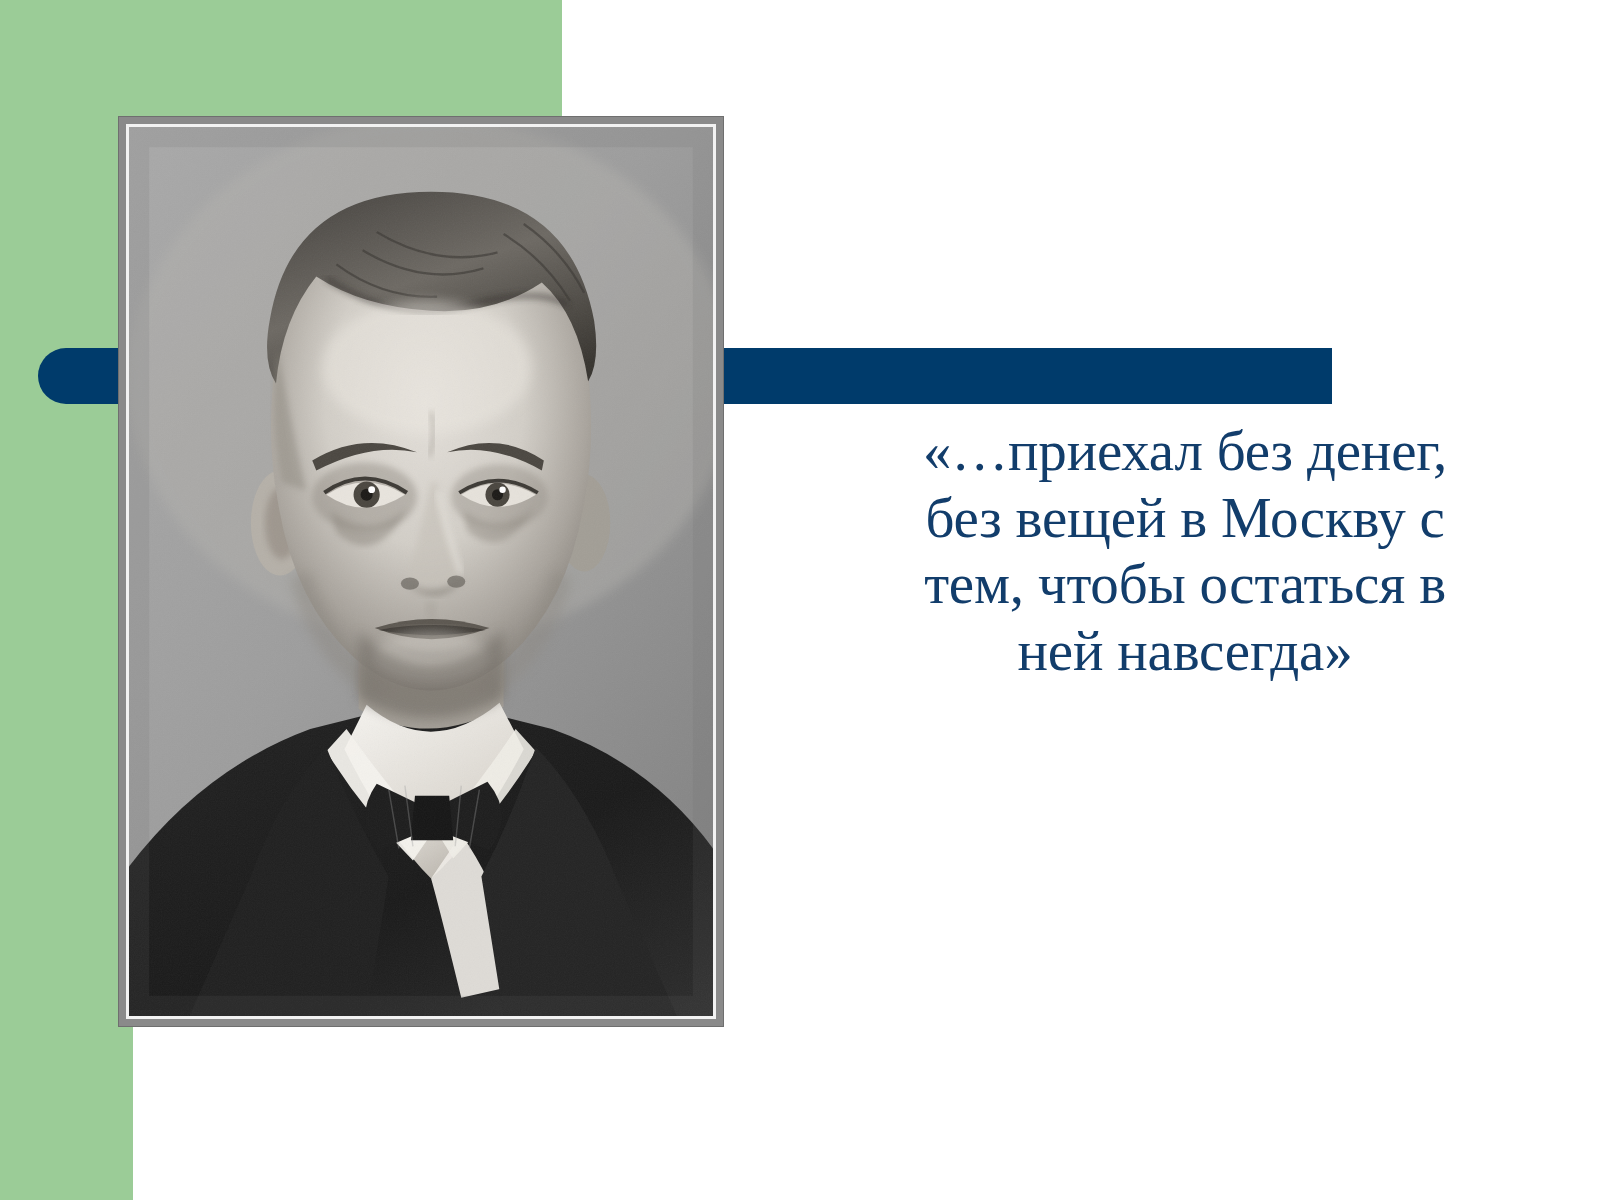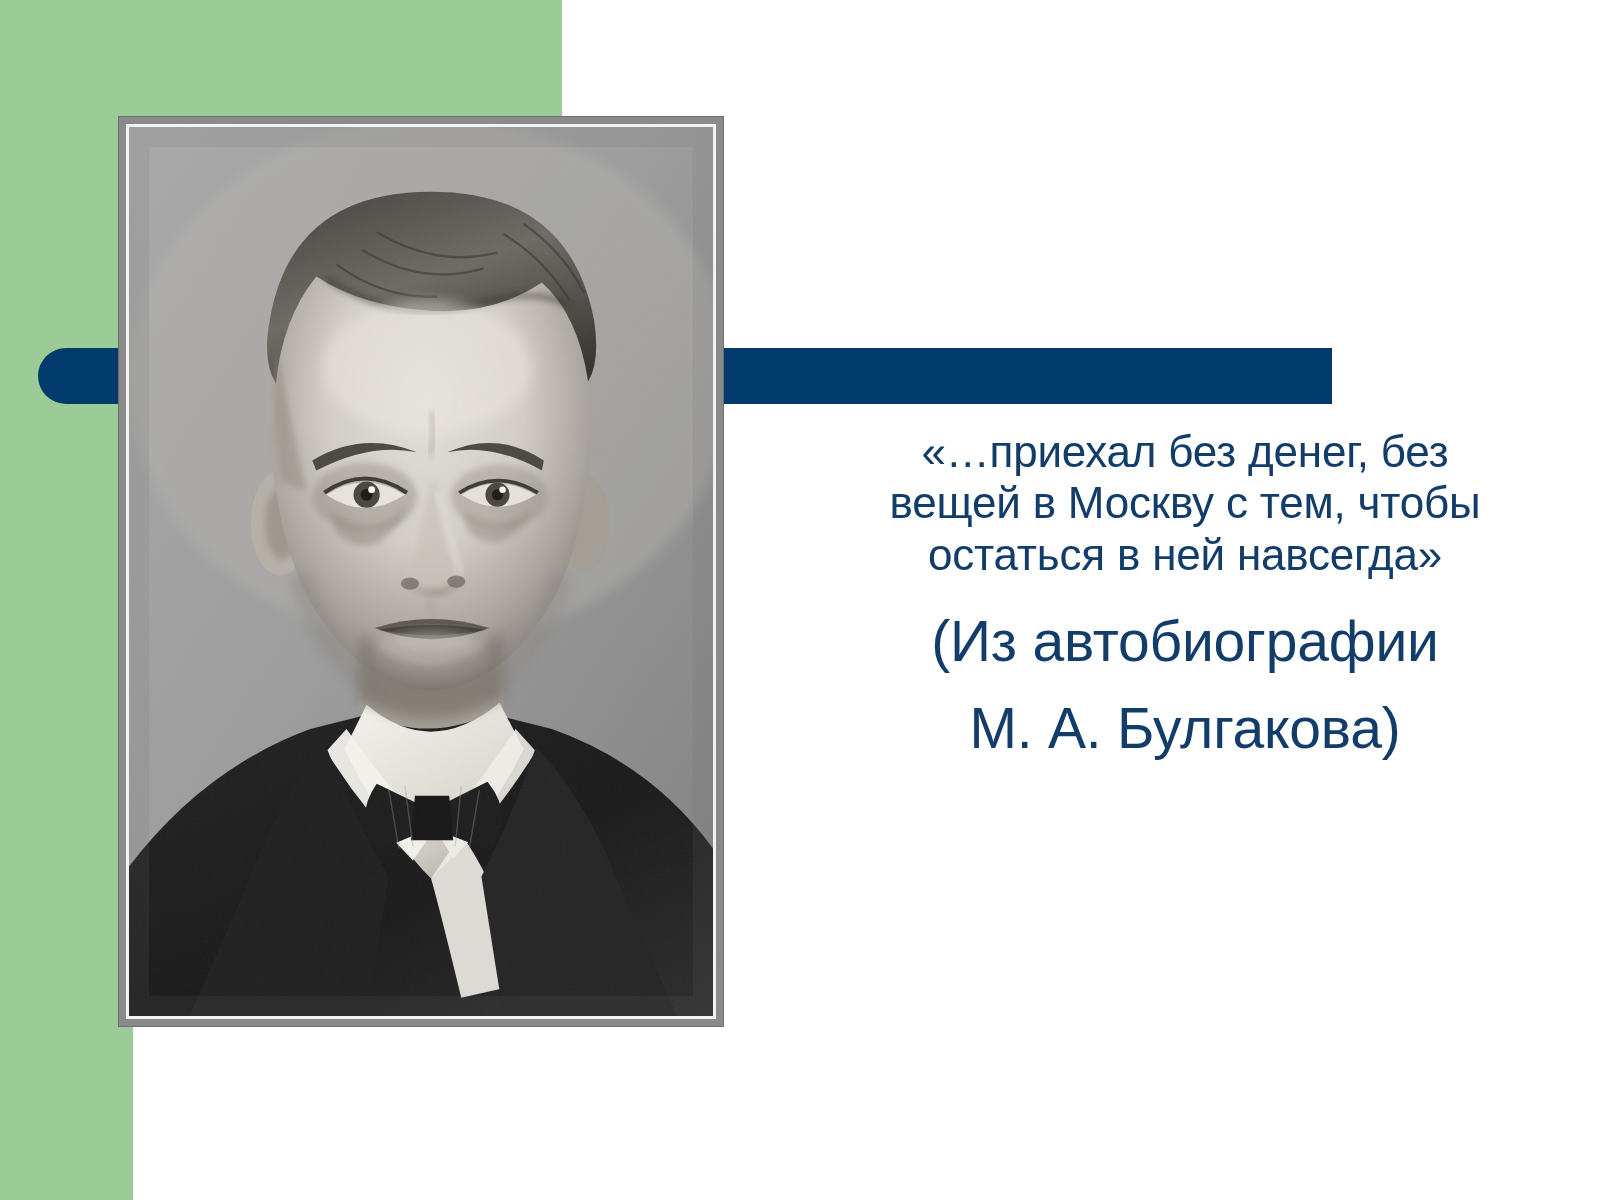--- a/index.html
+++ b/index.html
@@ -77,26 +77,27 @@
   
   .text-col {
     position: absolute;
     left: 878px;
     top: 418px;
     width: 614px;
     text-align: center;
     color: #123D6B;
   }
   .quote {
-    font-size: 44px;
+    font-size: 57px;
     line-height: 1.17;
     font-weight: 400;
     letter-spacing: -0.2px;
-    margin: 8px;
+    margin: 0;
     white-space: pre-line;
+    font-family: Liberation Serif, serif;
   }
   .attribution {
     font-size: 57px;
     line-height: 1.52;
     font-weight: 400;
     letter-spacing: -0.2px;
     margin: 18px 0 0 0;
     white-space: pre-line;
   }
 </style>
@@ -263,17 +264,15 @@
 
         <rect x="0" y="0" width="580" height="880" filter="url(#grain)" opacity="0.55"></rect>
 
         <rect x="0" y="0" width="580" height="880" fill="none" stroke="#6a6a6a" stroke-width="40" opacity="0.14"></rect>
       </svg>
     </div>
   </div>
 
   <div class="text-col">
     <p class="quote">«…приехал без денег, без вещей в Москву с тем, чтобы остаться в ней навсегда»</p>
-    <p class="attribution">(Из автобиографии
-М. А. Булгакова)</p>
   </div>
 
 </div>
 
 </body></html>

